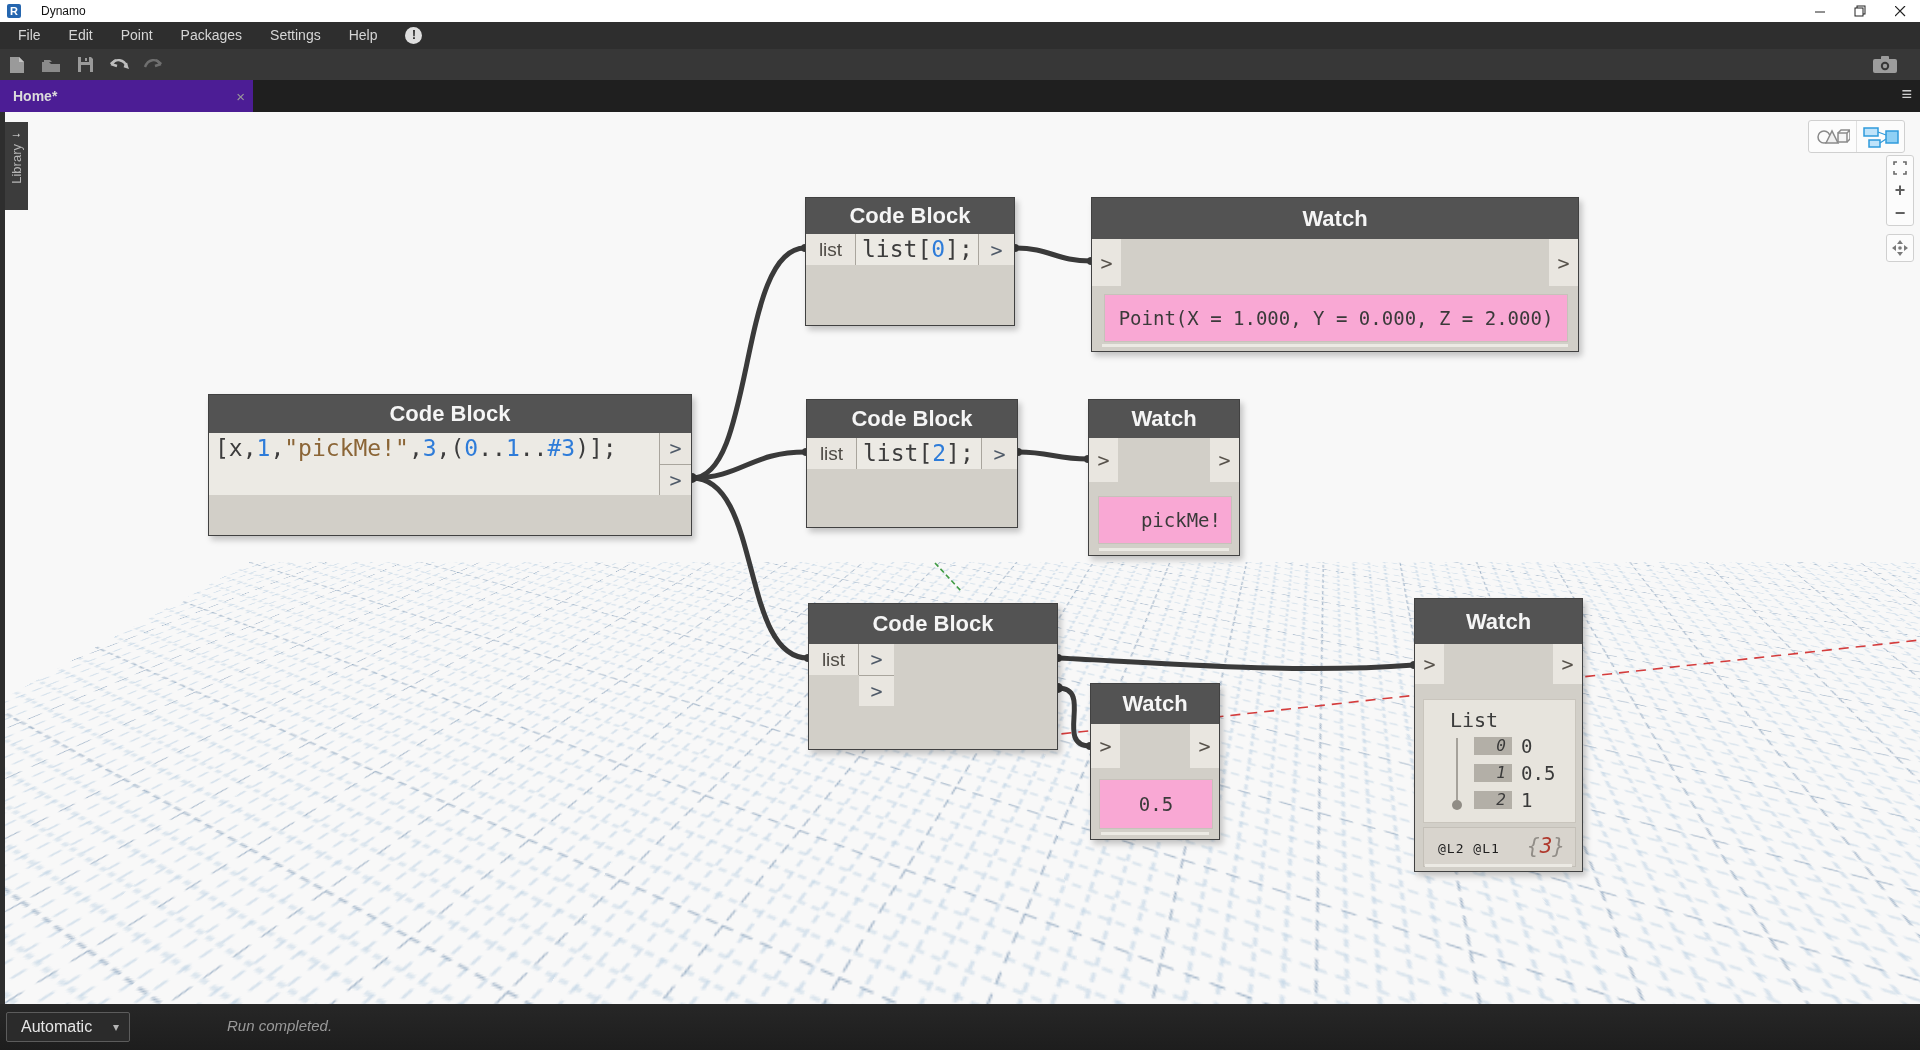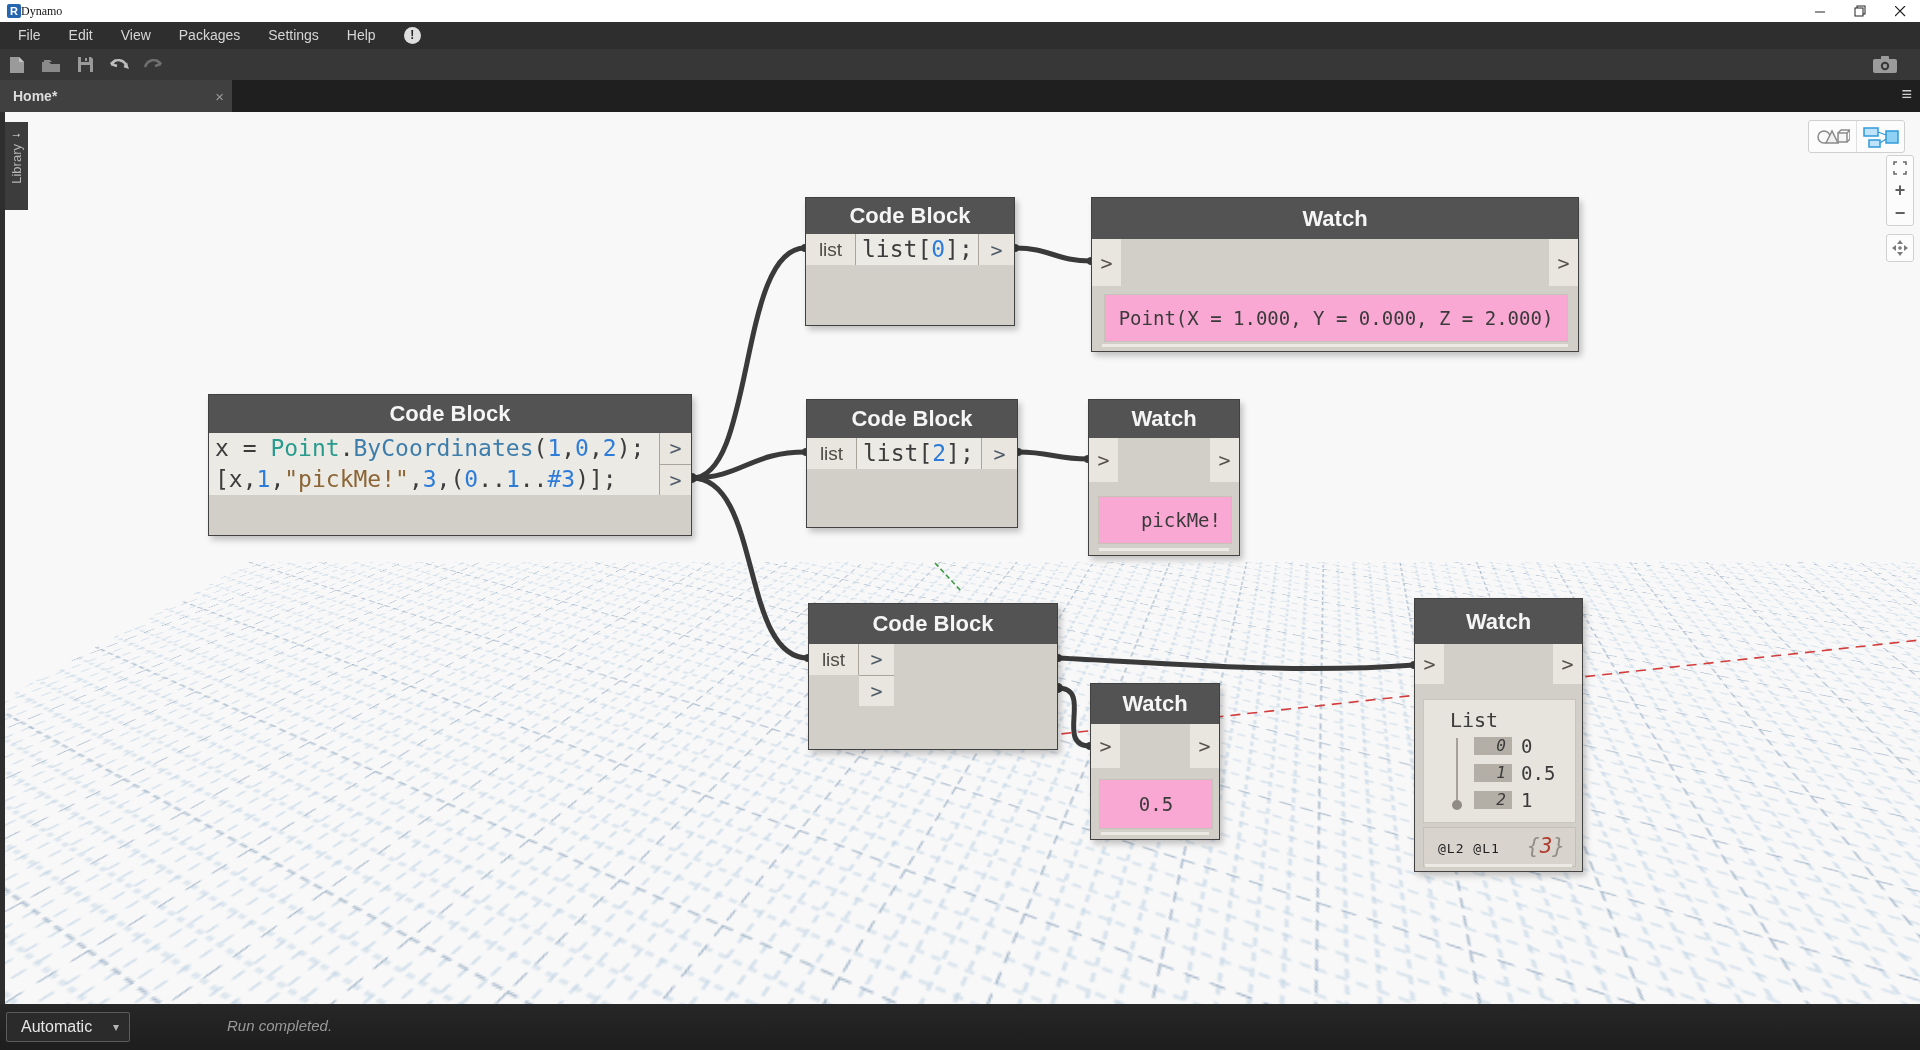--- a/index.html
+++ b/index.html
@@ -4,39 +4,39 @@
 <style>
   * { margin:0; padding:0; box-sizing:border-box; }
   html,body { width:1920px; height:1050px; overflow:hidden; background:#f8f8f8;
               font-family:"Liberation Sans", sans-serif; }
 
   
   #titlebar { position:absolute; left:0; top:0; width:1920px; height:22px; background:#ffffff;
               display:flex; align-items:center; }
   #app-logo { width:14px; height:14px; margin-left:7px; background:#2566af; color:#fff;
               font-weight:bold; font-size:11px; line-height:14px; text-align:center; border-radius:2px;}
-  #app-title { font-size:12px; color:#111; margin-left:0;font-family:Liberation Serif, serif; }
+  #app-title { font-size:12px; color:#111; margin-left:20px; }
   .wctl { position:absolute; top:0; width:40px; height:22px; display:flex; align-items:center; justify-content:center; }
   #btn-min{right:80px;} #btn-max{right:40px;} #btn-close{right:0;}
 
   #menubar { position:absolute; left:0; top:22px; width:1920px; height:27px; background:#2e2e2e;
              display:flex; align-items:center; }
   .menu-item { color:#d6d6d6; font-size:14px; padding:0 14px; height:27px; line-height:27px; }
   .menu-item:first-child { padding-left:18px; }
   #info-icon { width:17px; height:17px; border-radius:50%; background:#dedede; color:#222;
                font-weight:bold; text-align:center; line-height:17px; font-size:12px; margin-left:14px;}
 
   #toolbar { position:absolute; left:0; top:49px; width:1920px; height:31px; background:#373737;
              display:flex; align-items:center; }
   .tbtn { width:34px; height:26px; display:flex; align-items:center; justify-content:center; }
   .tbtn svg { display:block; }
   #camera-btn { position:absolute; right:18px; top:2px; }
 
   #tabstrip { position:absolute; left:0; top:80px; width:1920px; height:32px; background:#1f1f1f; }
-  #tab-home { position:absolute; left:0; top:0; width:232px; height:32px; background:#404040;
+  #tab-home { position:absolute; left:0; top:0; width:253px; height:32px; background:#4c1d95;
               display:flex; align-items:center; }
   #tab-home .lbl { color:#dcdcdc; font-size:14px; font-weight:bold; margin-left:13px; }
   #tab-close { position:absolute; right:8px; color:#9a9a9a; font-size:15px; }
   #tabstrip-menu { position:absolute; right:8px; top:4px; color:#cfcfcf; font-size:18px; letter-spacing:0;}
 
   
   #canvas { position:absolute; left:0; top:112px; width:1920px; height:892px; overflow:hidden;
             background:#f8f8f8; }
   #left-strip { position:absolute; left:0; top:0; width:5px; height:892px; background:#2e2e2e; }
   #library-tab { position:absolute; left:5px; top:10px; width:23px; height:88px; background:#3c3c3c;
@@ -134,21 +134,21 @@
     <svg width="11" height="11">
         <path d="M0 0 L10 10 M10 0 L0 10" stroke="#222" stroke-width="1.2"></path>
       </svg>
     </div>
 </div>
 
 <div id="menubar">
 
   <span class="menu-item">File</span>
     <span class="menu-item">Edit</span>
-    <span class="menu-item">View</span>
+    <span class="menu-item">Point</span>
     <span class="menu-item">Packages</span>
     <span class="menu-item">Settings</span>
     <span class="menu-item">Help</span>
     <div id="info-icon">!</div>
 </div>
 
 <div id="toolbar">
   <div class="tbtn">
     <svg width="16" height="18">
         <path d="M1 1 H10 L15 6 V17 H1 Z" fill="#9a9a9a"></path>
@@ -247,21 +247,20 @@
       <circle cx="1414" cy="553" r="4"></circle>
         <circle cx="1058" cy="576" r="5"></circle>
         <circle cx="1090" cy="634" r="4"></circle>
     </g>
   </svg>
 
   <div class="node" id="cb_main" style="left:208px; top:282px; width:484px;">
     <div class="nheader" style="height:38px;">Code Block</div>
     <div class="cb-rows" style="height:62px;">
       <div class="codecell" style="width:451px;">
-        <div class="codeline"><span class="tok-p">x = </span><span class="tok-t">Point</span><span class="tok-p">.</span><span class="tok-m">ByCoordinates</span><span class="tok-p">(</span><span class="tok-n">1</span><span class="tok-p">,</span><span class="tok-n">0</span><span class="tok-p">,</span><span class="tok-n">2</span><span class="tok-p">);</span></div>
         <div class="codeline"><span class="tok-p">[x,</span><span class="tok-n">1</span><span class="tok-p">,</span><span class="tok-s">"pickMe!"</span><span class="tok-p">,</span><span class="tok-n">3</span><span class="tok-p">,(</span><span class="tok-n">0</span><span class="tok-p">..</span><span class="tok-n">1</span><span class="tok-p">..</span><span class="tok-n">#3</span><span class="tok-p">)];</span></div>
       </div>
       <div class="outcol" style="width:31px;">
         <div class="port">&gt;</div>
         <div class="port">&gt;</div>
       </div>
     </div>
     <div style="height:40px;"></div>
   </div>
 

